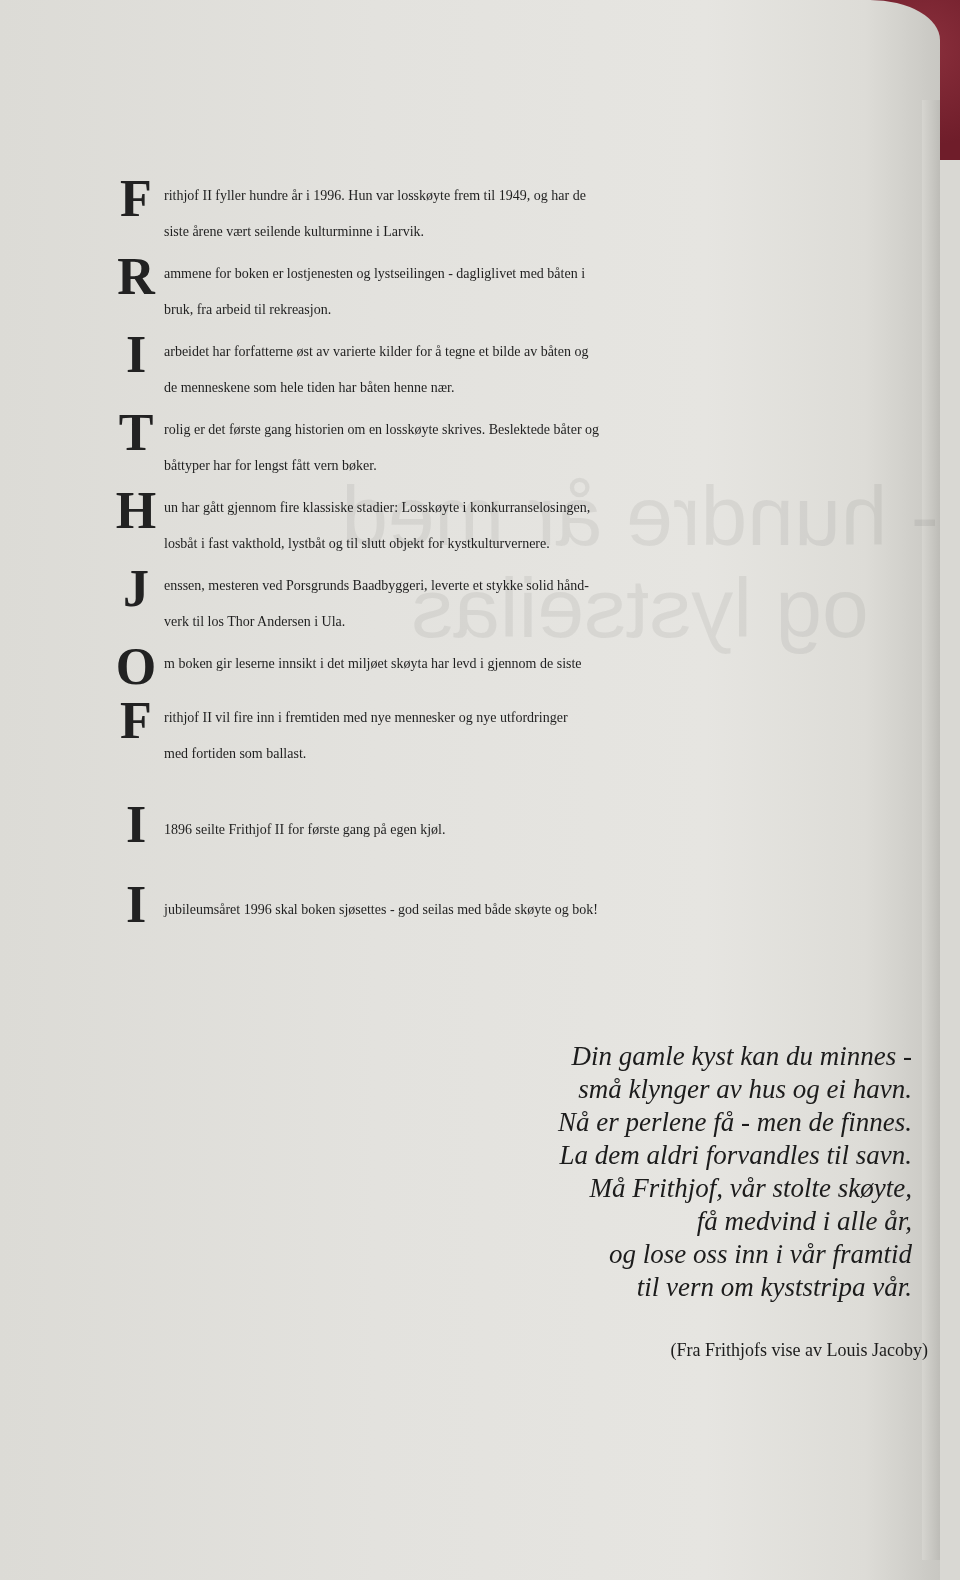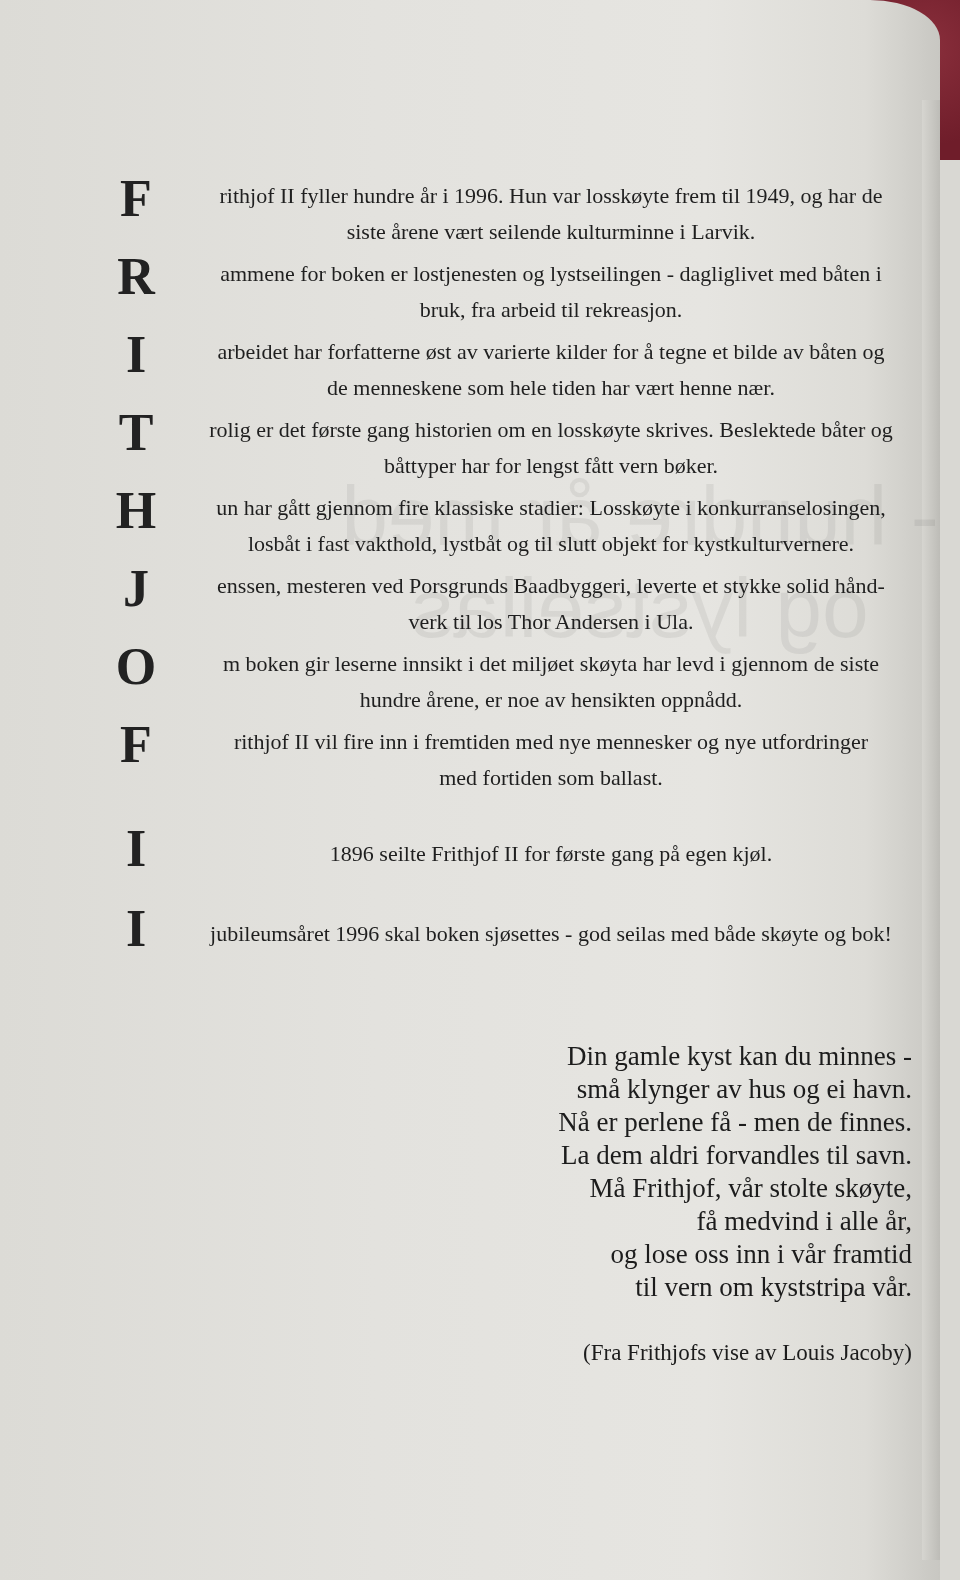--- a/index.html
+++ b/index.html
@@ -28,29 +28,29 @@
     font-size: 84px; line-height: 92px; text-align: center; transform: scaleX(-1);
     pointer-events: none;
   }
   .acrostic { position: absolute; left: 108px; top: 172px; width: 830px; }
   .entry { display: flex; align-items: flex-start; }
   .cap {
     width: 56px; flex: 0 0 56px; font-weight: bold; font-size: 52px; line-height: 54px;
     text-align: center; color: #222;
   }
   .lines { flex: 1; padding-top: 6px; }
-  .line { font-size: 22px; line-height: 36px; white-space: nowrap; text-align: center; }
+  .line { font-size: 14px; line-height: 36px; white-space: nowrap; }
   .entry.single { margin-top: 26px; }
   .entry.single .lines { padding-top: 14px; }
   .poem {
     position: absolute; right: 28px; top: 1040px; text-align: right;
-    font-size: 27px; line-height: 33px; color: #1c1c1c;
+    font-style: italic; font-size: 27px; line-height: 33px; color: #1c1c1c;
   }
   .attribution {
-    position: absolute; right: 28px; top: 1340px; font-size: 23px; color: #1c1c1c;
+    position: absolute; right: 12px; top: 1340px; font-size: 18px; color: #1c1c1c;
   }
 </style>
 </head>
 <body>
 
 <div class="backdrop"></div>
 
 <div class="page">
   <div class="page-edge"></div>
   <div class="ghost">- hundre år med<br>og lystseilas</div>
@@ -67,21 +67,21 @@
       <div class="cap">R</div>
       <div class="lines">
         <div class="line">ammene for boken er lostjenesten og lystseilingen - dagliglivet med båten i</div>
         <div class="line">bruk, fra arbeid til rekreasjon.</div>
       </div>
     </div>
     <div class="entry">
       <div class="cap">I</div>
       <div class="lines">
         <div class="line">arbeidet har forfatterne øst av varierte kilder for å tegne et bilde av båten og</div>
-        <div class="line">de menneskene som hele tiden har vært henne nær.</div>
+        <div class="line">de menneskene som hele tiden har båten henne nær.</div>
       </div>
     </div>
     <div class="entry">
       <div class="cap">T</div>
       <div class="lines">
         <div class="line">rolig er det første gang historien om en losskøyte skrives. Beslektede båter og</div>
         <div class="line">båttyper har for lengst fått vern bøker.</div>
       </div>
     </div>
     <div class="entry">
@@ -95,21 +95,20 @@
       <div class="cap">J</div>
       <div class="lines">
         <div class="line">enssen, mesteren ved Porsgrunds Baadbyggeri, leverte et stykke solid hånd-</div>
         <div class="line">verk til los Thor Andersen i Ula.</div>
       </div>
     </div>
     <div class="entry">
       <div class="cap">O</div>
       <div class="lines">
         <div class="line">m boken gir leserne innsikt i det miljøet skøyta har levd i gjennom de siste</div>
-        <div class="line">hundre årene, er noe av hensikten oppnådd.</div>
       </div>
     </div>
     <div class="entry">
       <div class="cap">F</div>
       <div class="lines">
         <div class="line">rithjof II vil fire inn i fremtiden med nye mennesker og nye utfordringer</div>
         <div class="line">med fortiden som ballast.</div>
       </div>
     </div>
     <div class="entry single">

